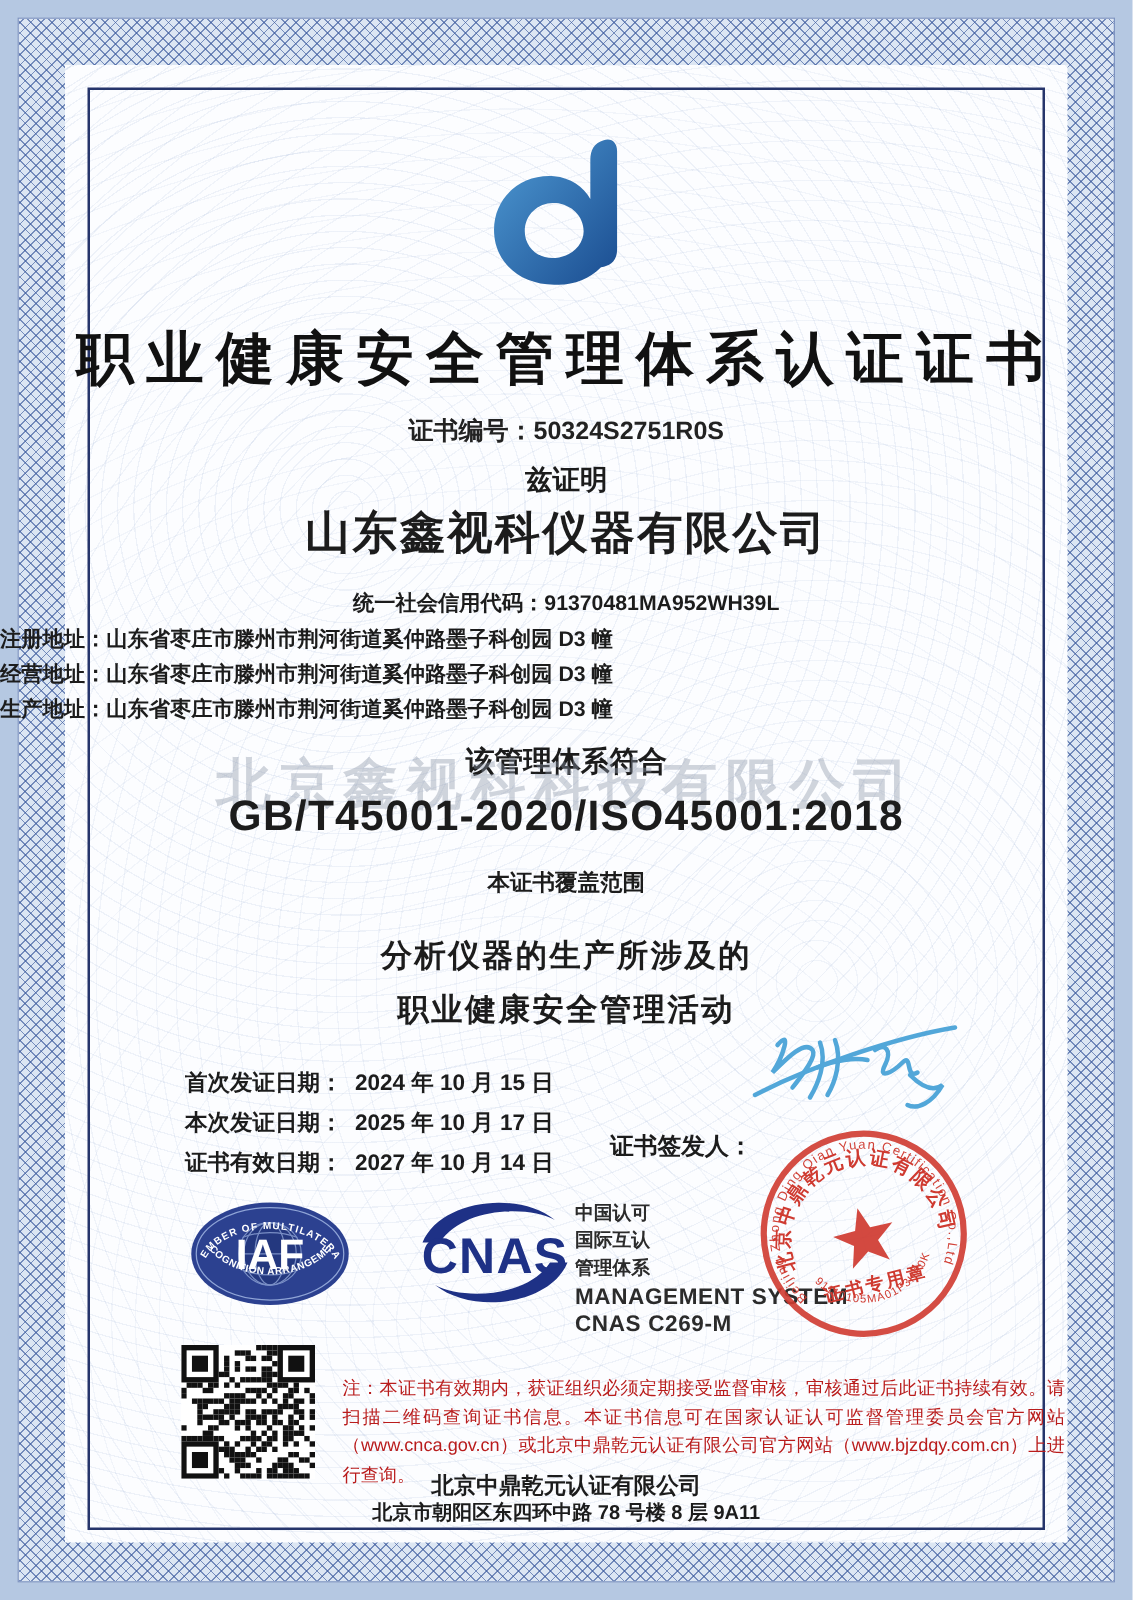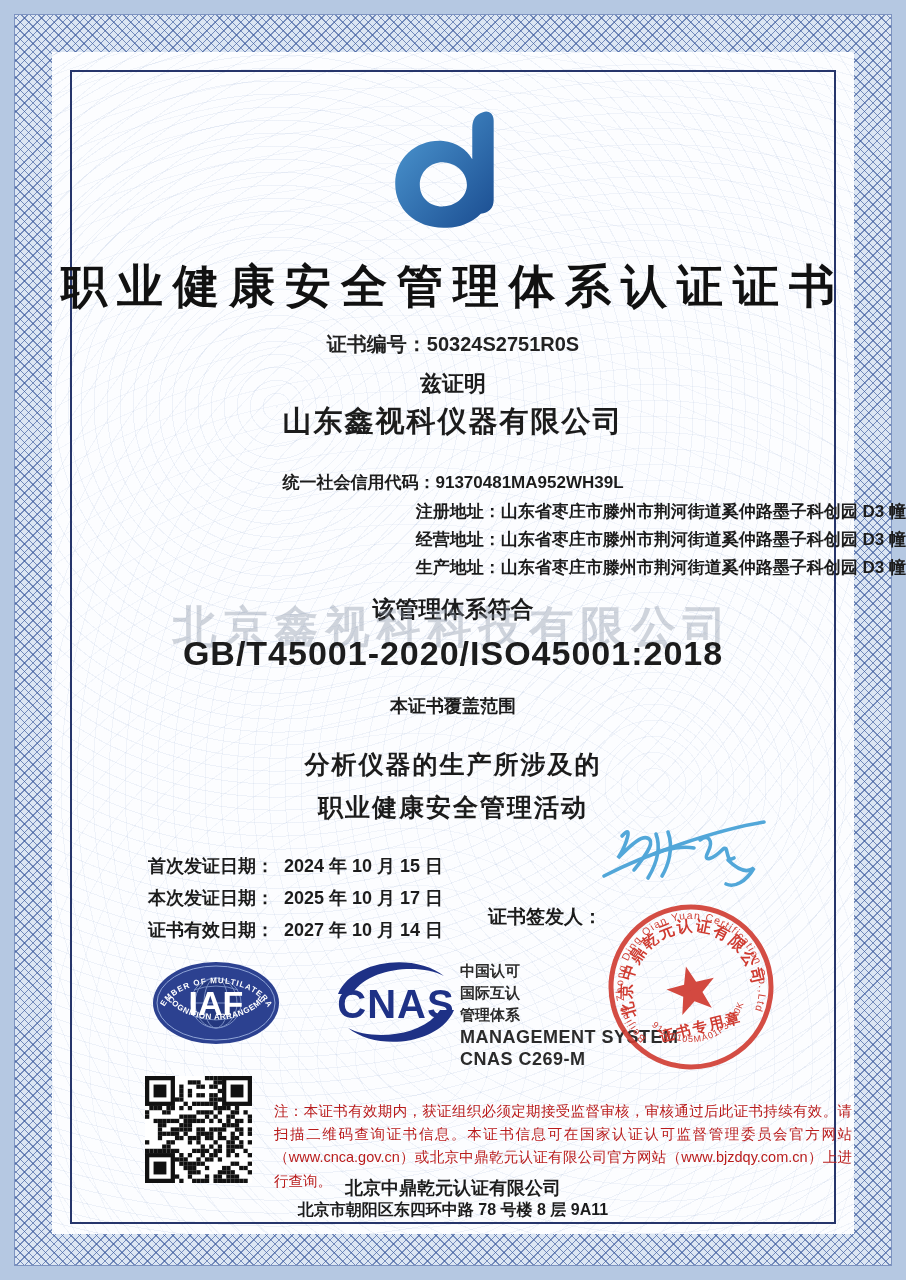--- a/index.html
+++ b/index.html
@@ -31,23 +31,23 @@
   .frame{
     position:absolute;left:70px;top:70px;right:70px;bottom:56px;
     border:2px solid #26356b;
   }
   .abs{position:absolute;}
   .ctr{left:0;right:0;text-align:center;}
   .logo-d{left:0;right:0;top:110px;text-align:center;}
   .title{top:256px;font-size:46px;font-weight:bold;letter-spacing:10px;color:#111;}
   .certno{top:331px;font-size:20px;font-weight:600;color:#222;}
   .certify{top:369px;font-size:22px;font-weight:600;}
-  .company{top:402px;font-size:29px;font-weight:bold;letter-spacing:2px;}
+  .company{top:402px;font-size:36px;font-weight:bold;letter-spacing:2px;}
   .credit{top:471px;font-size:17px;font-weight:600;}
-  .addr{left:0;right:0;text-align:right;font-size:17px;font-weight:600;}
+  .addr{left:0;right:0;text-align:left;font-size:17px;font-weight:600;}
   .conform{top:594px;font-size:23px;font-weight:600;}
   .watermark{
     top:598px;font-size:44px;font-weight:bold;letter-spacing:7px;
     color:rgba(140,150,168,.40);z-index:0;
   }
   .standard{top:634px;font-size:34px;font-weight:bold;letter-spacing:1px;z-index:1;}
   .scopelabel{top:694px;font-size:18px;font-weight:600;}
   .scope1{top:748px;font-size:25px;font-weight:bold;letter-spacing:2px;}
   .scope2{top:791px;font-size:25px;font-weight:bold;letter-spacing:2px;}
   .dates{left:148px;top:850px;font-size:18px;line-height:32px;}

